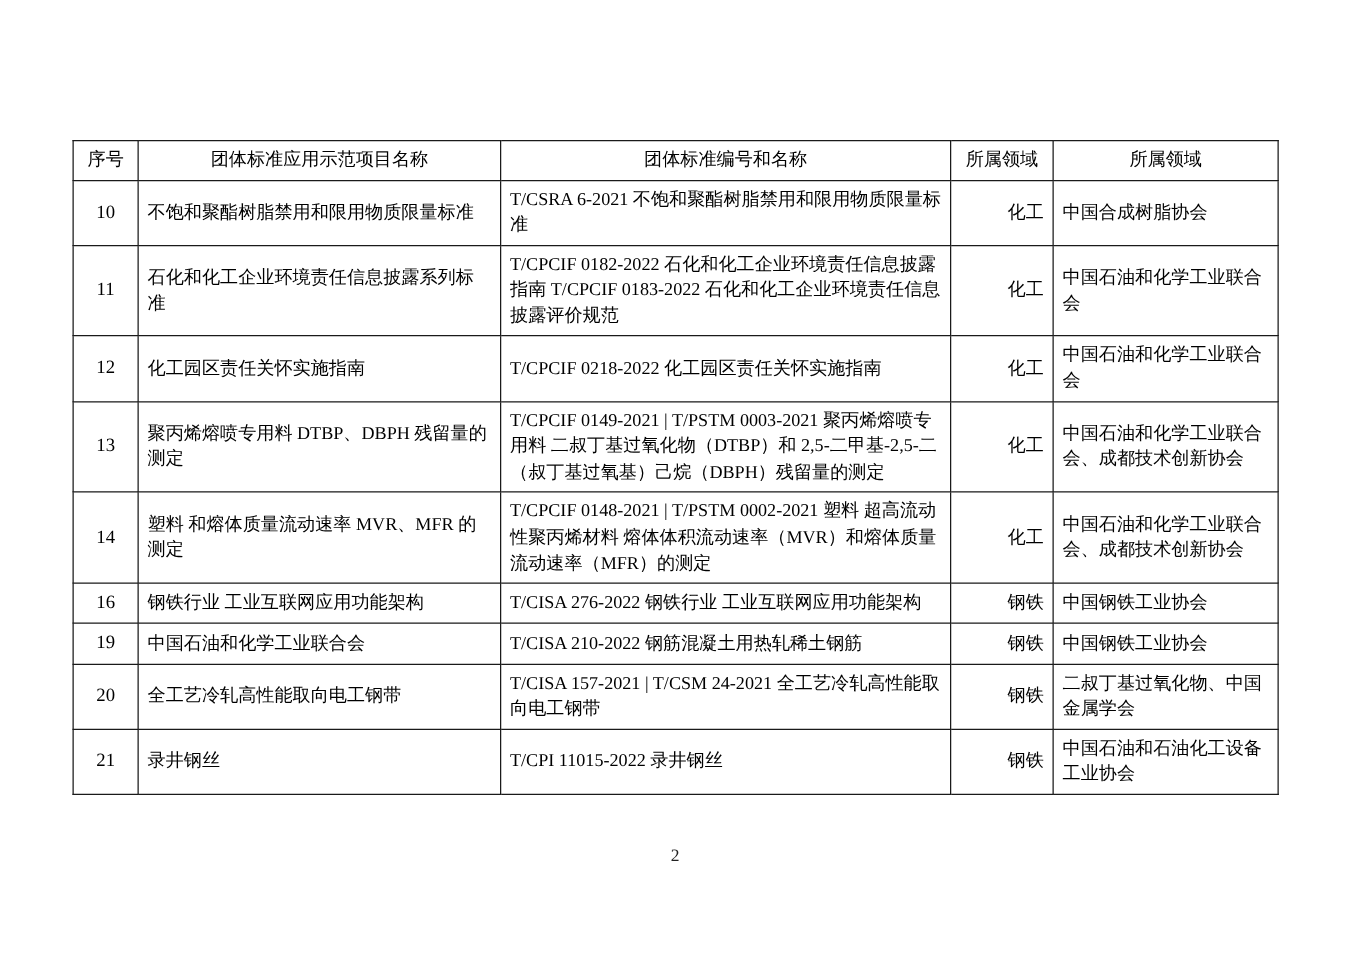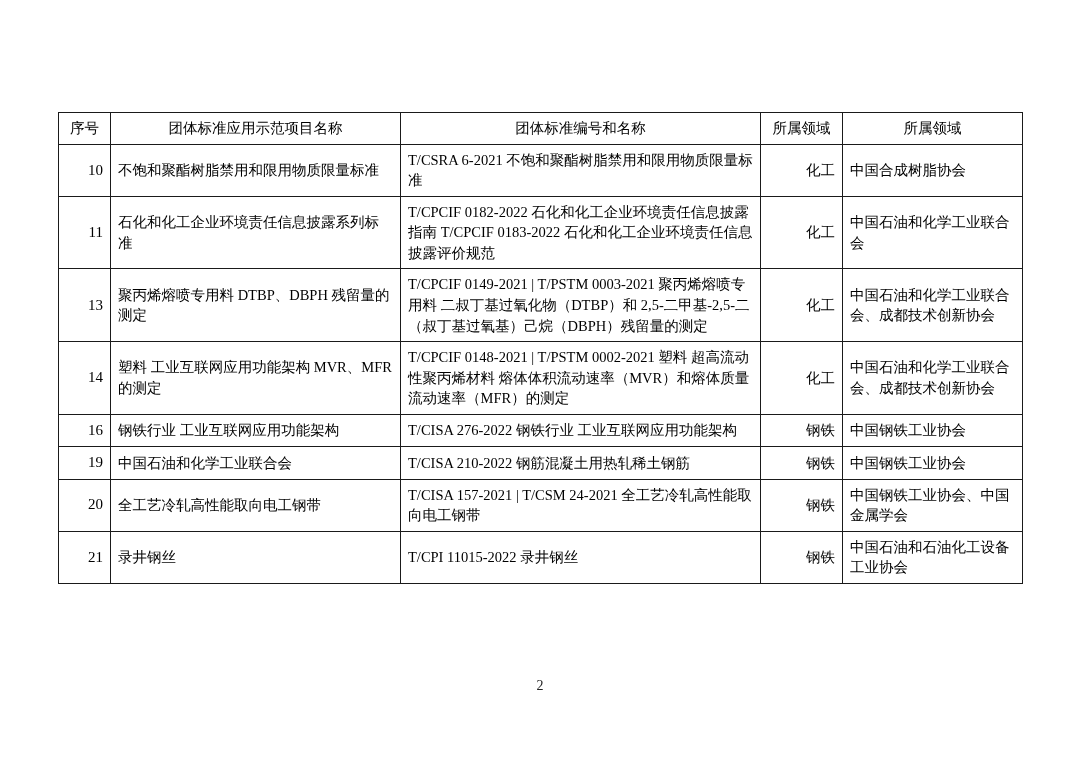--- a/index.html
+++ b/index.html
@@ -38,21 +38,21 @@
     font-weight: normal;
     padding: 7px 6px;
   }
   col.c-seq { width: 52px; }
   col.c-name { width: 290px; }
   col.c-code { width: 360px; }
   col.c-field { width: 82px; }
   col.c-org { width: 180px; }
 
   td.seq {
-    text-align: right;
+    text-align: center;
     font-size: 15px;
   }
   td.name {
     text-align: left;
   }
   td.code {
     text-align: left;
     margin-top: 30px;
   }
   td.field {
@@ -103,29 +103,36 @@
       </tr>
       <tr>
         <td class="seq">11</td>
         <td class="name">石化和化工企业环境责任信息披露系列标准</td>
         <td class="code">T/CPCIF 0182-2022  石化和化工企业环境责任信息披露指南
 T/CPCIF 0183-2022  石化和化工企业环境责任信息披露评价规范</td>
         <td class="field">化工</td>
         <td class="org">中国石油和化学工业联合会</td>
       </tr>
       <tr>
+        <td class="seq">12</td>
+        <td class="name">化工园区责任关怀实施指南</td>
+        <td class="code">T/CPCIF 0218-2022  化工园区责任关怀实施指南</td>
+        <td class="field">化工</td>
+        <td class="org">中国石油和化学工业联合会</td>
+      </tr>
+      <tr>
         <td class="seq">13</td>
         <td class="name">聚丙烯熔喷专用料 DTBP、DBPH 残留量的测定</td>
         <td class="code">T/CPCIF 0149-2021 | T/PSTM 0003-2021  聚丙烯熔喷专用料  二叔丁基过氧化物（DTBP）和 2,5-二甲基-2,5-二（叔丁基过氧基）己烷（DBPH）残留量的测定</td>
         <td class="field">化工</td>
         <td class="org">中国石油和化学工业联合会、成都技术创新协会</td>
       </tr>
       <tr>
         <td class="seq">14</td>
-        <td class="name">塑料 工业互联网应用功能架构 MVR、MFR 的测定</td>
+        <td class="name">塑料 和熔体质量流动速率 MVR、MFR 的测定</td>
         <td class="code">T/CPCIF 0148-2021 | T/PSTM 0002-2021  塑料 超高流动性聚丙烯材料  熔体体积流动速率（MVR）和熔体质量流动速率（MFR）的测定</td>
         <td class="field">化工</td>
         <td class="org">中国石油和化学工业联合会、成都技术创新协会</td>
       </tr>
       <tr>
         <td class="seq">16</td>
         <td class="name">钢铁行业 工业互联网应用功能架构</td>
         <td class="code">T/CISA 276-2022  钢铁行业 工业互联网应用功能架构</td>
         <td class="field">钢铁</td>
         <td class="org">中国钢铁工业协会</td>
@@ -135,21 +142,21 @@
         <td class="name">中国石油和化学工业联合会</td>
         <td class="code">T/CISA 210-2022  钢筋混凝土用热轧稀土钢筋</td>
         <td class="field">钢铁</td>
         <td class="org">中国钢铁工业协会</td>
       </tr>
       <tr>
         <td class="seq">20</td>
         <td class="name">全工艺冷轧高性能取向电工钢带</td>
         <td class="code">T/CISA 157-2021 | T/CSM 24-2021  全工艺冷轧高性能取向电工钢带</td>
         <td class="field">钢铁</td>
-        <td class="org">中国钢铁工业协会、中国金属学会</td>
+        <td class="org">二叔丁基过氧化物、中国金属学会</td>
       </tr>
       <tr>
         <td class="seq">21</td>
         <td class="name">录井钢丝</td>
         <td class="code">T/CPI 11015-2022  录井钢丝</td>
         <td class="field">钢铁</td>
         <td class="org">中国石油和石油化工设备工业协会</td>
       </tr>
     </tbody>
   </table>

